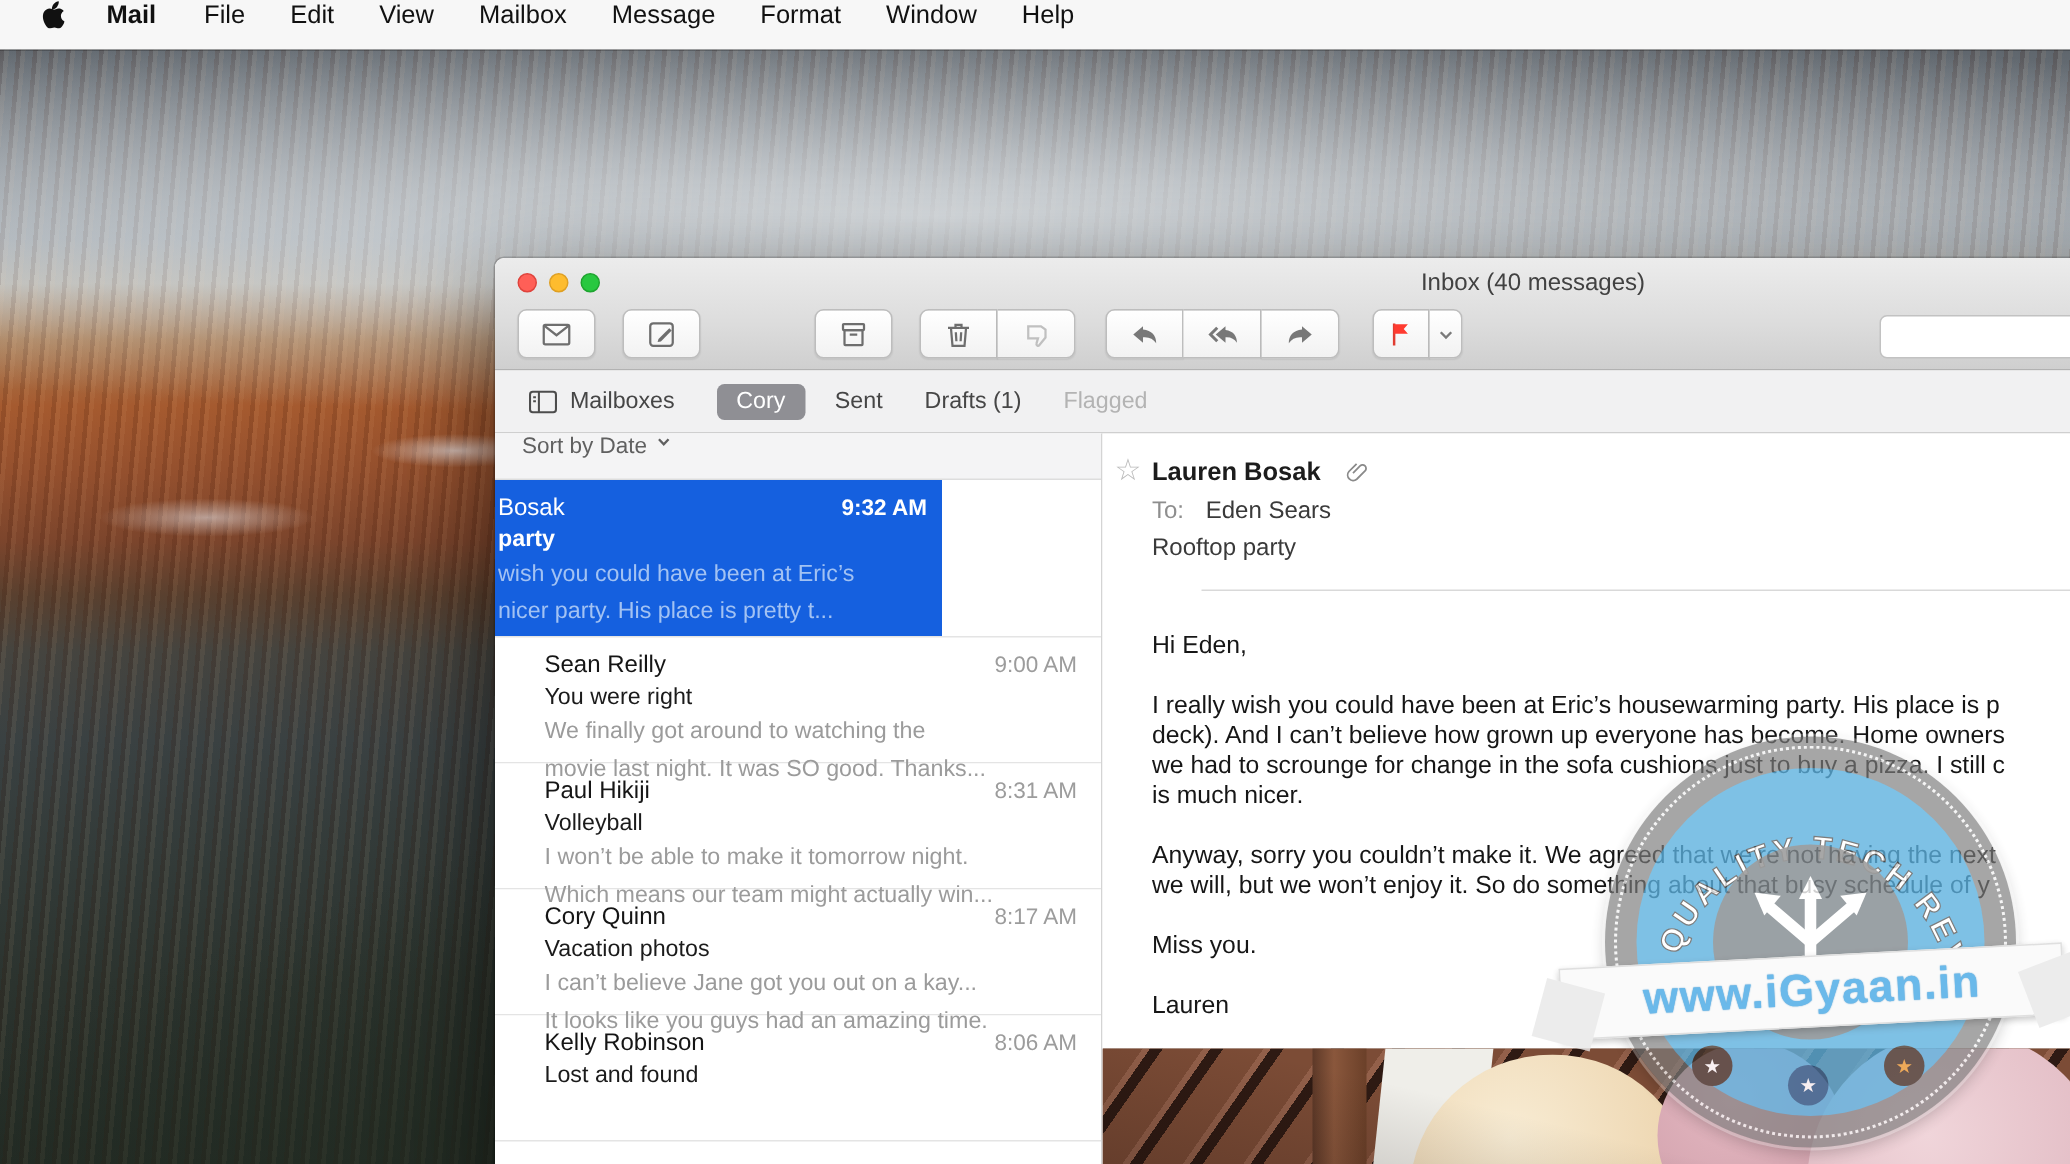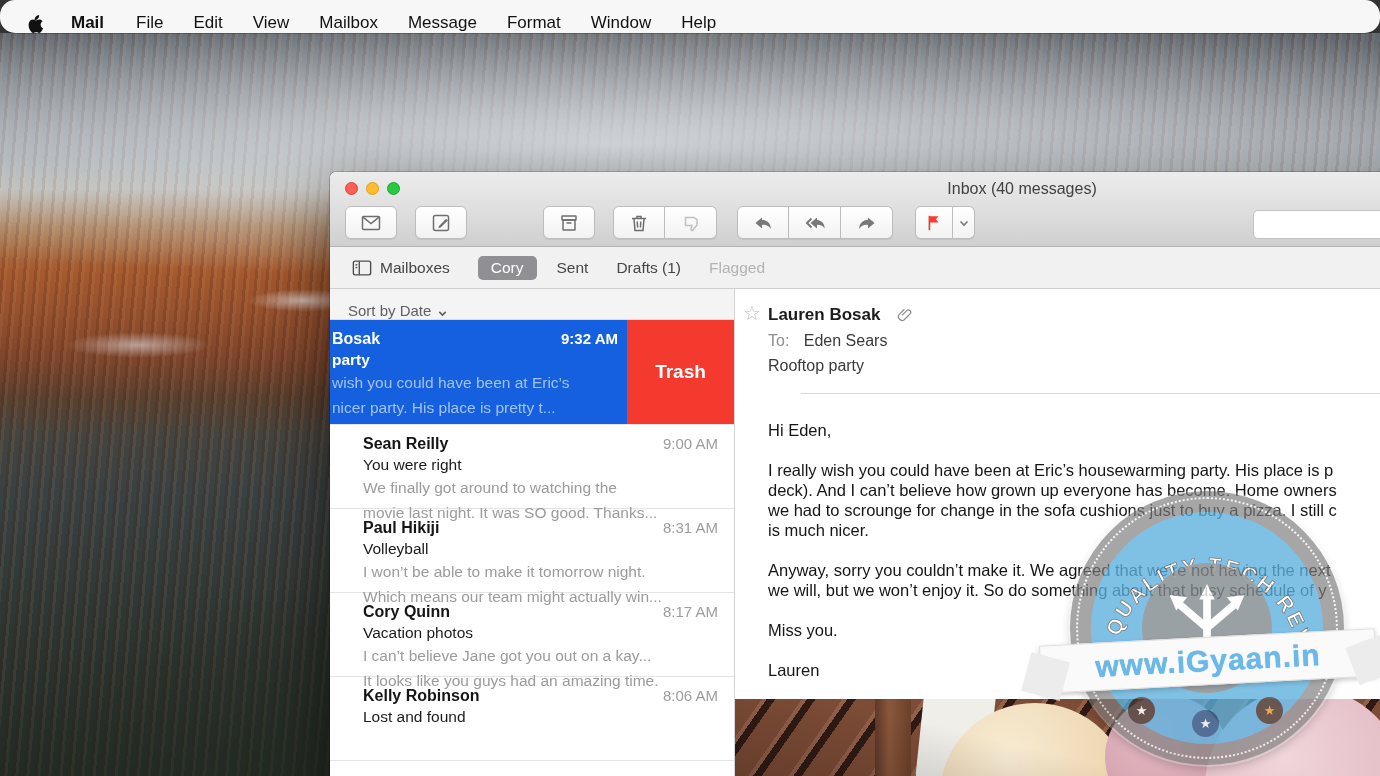--- a/index.html
+++ b/index.html
@@ -16,21 +16,21 @@
       radial-gradient(ellipse 120% 26% at 45% 15%, rgba(224,228,231,.85), rgba(224,228,231,0) 70%),
       radial-gradient(ellipse 70px 14px at 22% 36%, rgba(235,235,240,.65), rgba(235,235,240,0) 80%),
       radial-gradient(ellipse 90px 16px at 10% 42%, rgba(230,230,235,.55), rgba(230,230,235,0) 80%),
       repeating-linear-gradient(95deg, rgba(60,20,5,.16) 0 3px, rgba(255,200,150,.07) 3px 6px, rgba(0,0,0,0) 6px 11px),
       linear-gradient(180deg,#5f666d 0%,#7f868d 10%,#98a0a7 17%,#b4b2ab 21%,#a87c54 26%,#a55a2f 32%,#94502e 38%,#7c452c 44%,#59402f 49%,#45443f 54%,#3a4142 62%,#333b39 72%,#2b332e 84%,#222a24 100%);
   }
   
   .menubar{
     position:absolute;left:0;top:0;width:1380px;height:33px;z-index:40;
     background:#f7f7f7;box-shadow:0 1px 0 rgba(0,0,0,.22);
-    display:flex;align-items:flex-end;padding-left:14px;box-sizing:border-box;border-radius:15px;
+    display:flex;align-items:flex-start;padding-left:14px;box-sizing:border-box;
   }
   .apple-menu{width:42px;display:flex;justify-content:center;align-items:center}
   .menu-item{padding:0 15px;font-size:17px;color:#111;white-space:nowrap}
   .menu-item.app{font-weight:700;padding-right:17px}
   
   .window{
     position:absolute;left:330px;top:172px;width:1384px;height:640px;z-index:10;
     border-radius:6px 6px 0 0;background:#fff;overflow:hidden;
     box-shadow:0 24px 70px rgba(0,0,0,.55), 0 0 0 1px rgba(0,0,0,.18);
   }
@@ -59,25 +59,25 @@
   
   .favbar{height:42px;background:#f1f1f2;border-bottom:1px solid #cfcfcf;
     display:flex;align-items:center;padding-left:22px;font-size:15.5px;color:#464646;box-sizing:border-box}
   .fav-mailboxes{display:flex;align-items:center;gap:8px;margin-right:28px}
   .fav-tab{margin-right:28px;white-space:nowrap}
   .fav-tab.selected{background:#8f8f94;color:#fff;border-radius:5px;padding:3px 13px;margin-right:20px}
   .fav-tab.dimmed{color:#b3b3b3}
   
   .content{position:absolute;left:0;top:117px;right:0;bottom:0;display:flex}
   .listpane{width:405px;flex:none;background:#fff;border-right:1px solid #d4d4d4;box-sizing:border-box;position:relative}
-  .sortbar{height:30px;background:#f4f4f5;border-bottom:1px solid #dddddd;display:flex;align-items:flex-end;
+  .sortbar{height:30px;background:#f4f4f5;border-bottom:1px solid #dddddd;display:flex;align-items:flex-start;
     padding-left:18px;font-size:15px;color:#606060;gap:6px}
   .msg-row{height:84px;box-sizing:border-box;border-bottom:1px solid #e4e4e4;padding:10px 16px 0 33px;background:#fff}
   .row-line1{display:flex;justify-content:space-between;align-items:baseline}
-  .row-sender{font-weight:700;font-size:16px;color:#151515}
+  .row-sender{font-weight:400;font-size:16px;color:#151515}
   .row-time{font-size:15px;color:#9c9c9c}
   .row-subject{font-size:15.5px;color:#1b1b1b;margin-top:3px}
   .row-preview{font-size:15.5px;color:#9b9b9b;line-height:23px;margin-top:2px;white-space:nowrap;overflow:hidden}
   
   .swiped-row{height:104px;position:relative;border-bottom:1px solid #e4e4e4;overflow:hidden}
   .swipe-content{position:absolute;left:0;top:0;width:298px;height:104px;background:#1560df;
     box-sizing:border-box;padding:10px 10px 0 2px;color:#fff}
   .swipe-content .row-sender{color:#fff}
   .swipe-content .row-time{color:#fff;font-weight:600}
   .swipe-content .row-subject{color:#fff;font-weight:700}
@@ -272,21 +272,20 @@
       <div class="swiped-row">
         <div class="swipe-content">
           <div class="row-line1">
             <span class="row-sender">Bosak</span>
             <span class="row-time">9:32 AM</span>
           </div>
           <div class="row-subject">party</div>
           <div class="row-preview">wish you could have been at Eric’s</div>
           <div class="row-preview">nicer party. His place is pretty t...</div>
         </div>
-        <div class="trash-btn">Trash</div>
       </div>
 
       <div class="msg-row">
         <div class="row-line1">
           <span class="row-sender">Sean Reilly</span>
           <span class="row-time">9:00 AM</span>
         </div>
         <div class="row-subject">You were right</div>
         <div class="row-preview">We finally got around to watching the</div>
         <div class="row-preview">movie last night. It was SO good. Thanks...</div>

